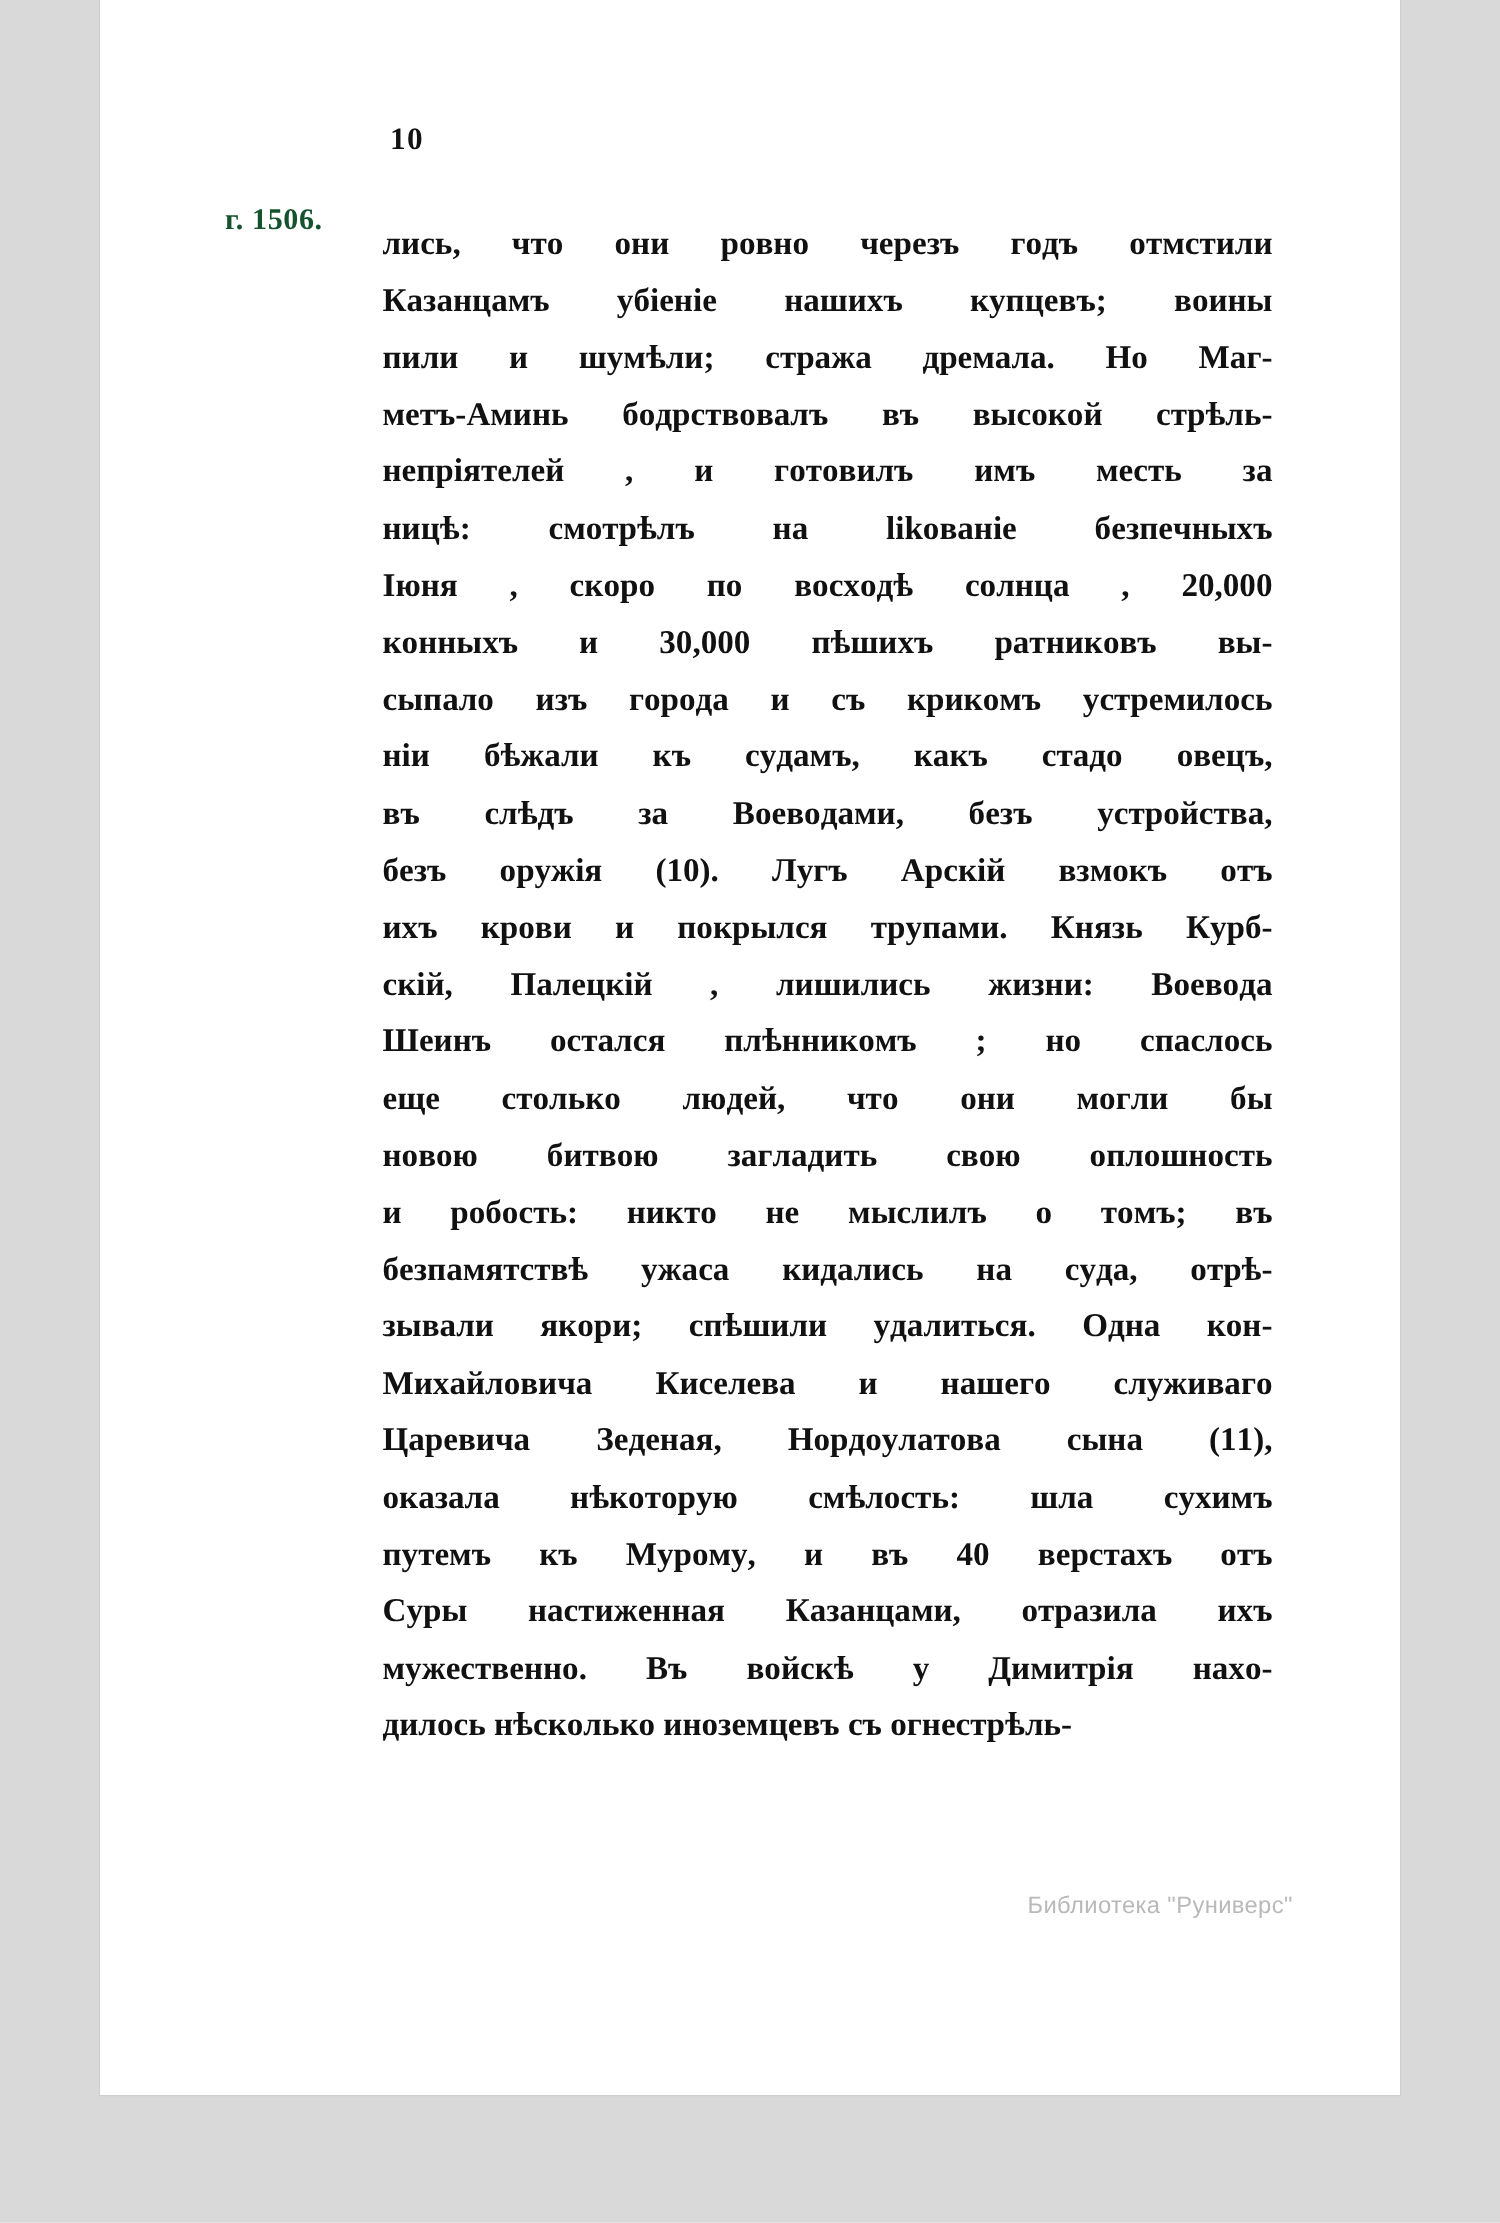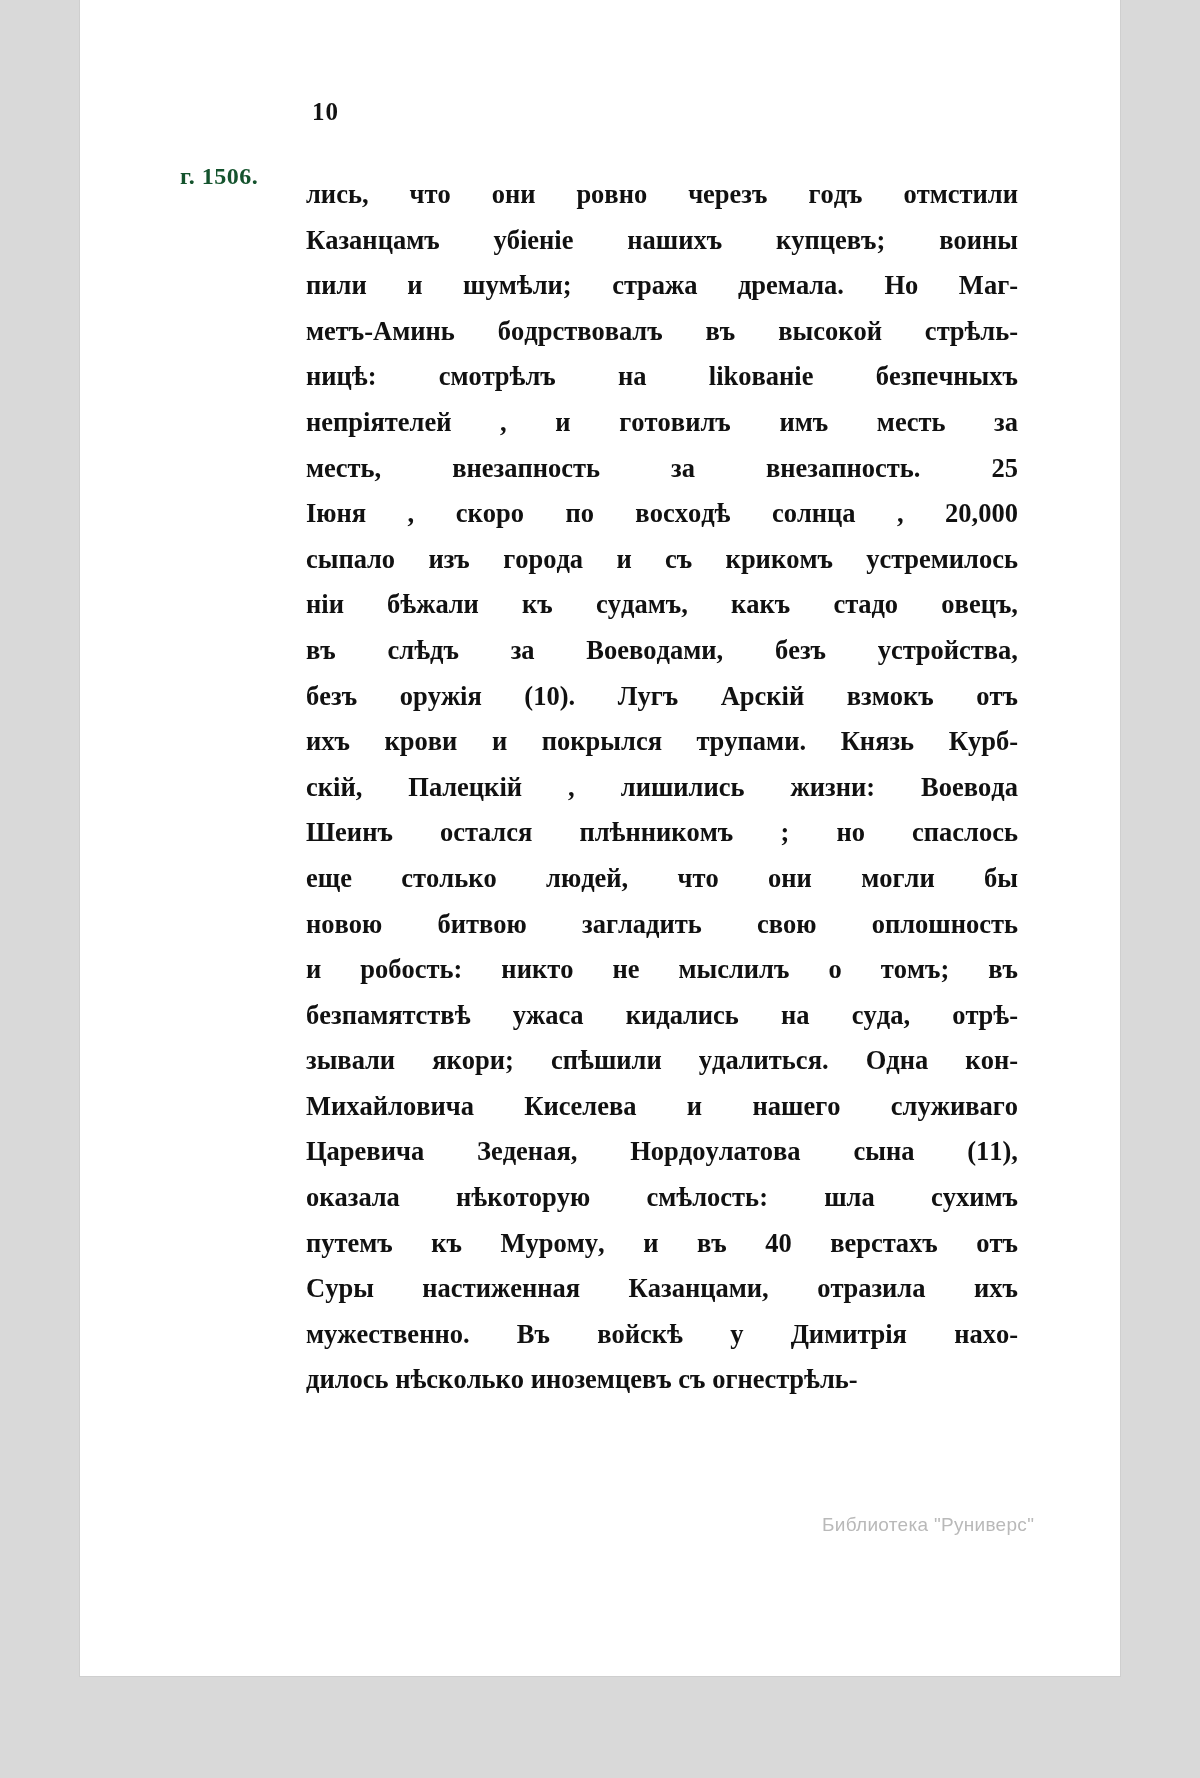--- a/index.html
+++ b/index.html
@@ -78,24 +78,24 @@
 
   <div class="page-number">10</div>
 
   <div class="marginal-year">г. 1506.</div>
 
   <div class="body-text">
     <span class="line">лись, что они ровно черезъ годъ отмстили</span>
     <span class="line">Казанцамъ убіеніе нашихъ купцевъ; воины</span>
     <span class="line">пили и шумѣли; стража дремала. Но Маг-</span>
     <span class="line">метъ-Аминь бодрствовалъ въ высокой стрѣль-</span>
+    <span class="line">непріятелей , и готовилъ имъ месть за</span>
     <span class="line">ницѣ: смотрѣлъ на likованіе безпечныхъ</span>
-    <span class="line">непріятелей , и готовилъ имъ месть за</span>
-    <span class="line">месть, внезапность за внезапность. 25</span>
     <span class="line">Іюня , скоро по восходѣ солнца , 20,000</span>
+    <span class="line">конныхъ и 30,000 пѣшихъ ратниковъ вы-</span>
     <span class="line">сыпало изъ города и съ крикомъ устремилось</span>
     <span class="line">ніи бѣжали къ судамъ, какъ стадо овецъ,</span>
     <span class="line">въ слѣдъ за Воеводами, безъ устройства,</span>
     <span class="line">безъ оружія (10). Лугъ Арскій взмокъ отъ</span>
     <span class="line">ихъ крови и покрылся трупами. Князь Курб-</span>
     <span class="line">скій, Палецкій , лишились жизни: Воевода</span>
     <span class="line">Шеинъ остался плѣнникомъ ; но спаслось</span>
     <span class="line">еще столько людей, что они могли бы</span>
     <span class="line">новою битвою загладить свою оплошность</span>
     <span class="line">и робость: никто не мыслилъ о томъ; въ</span>

